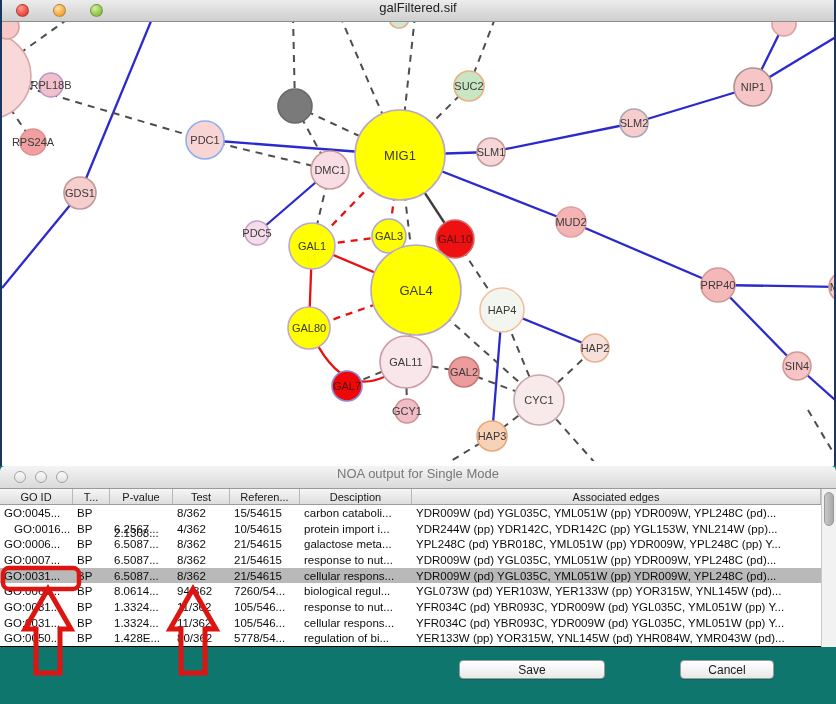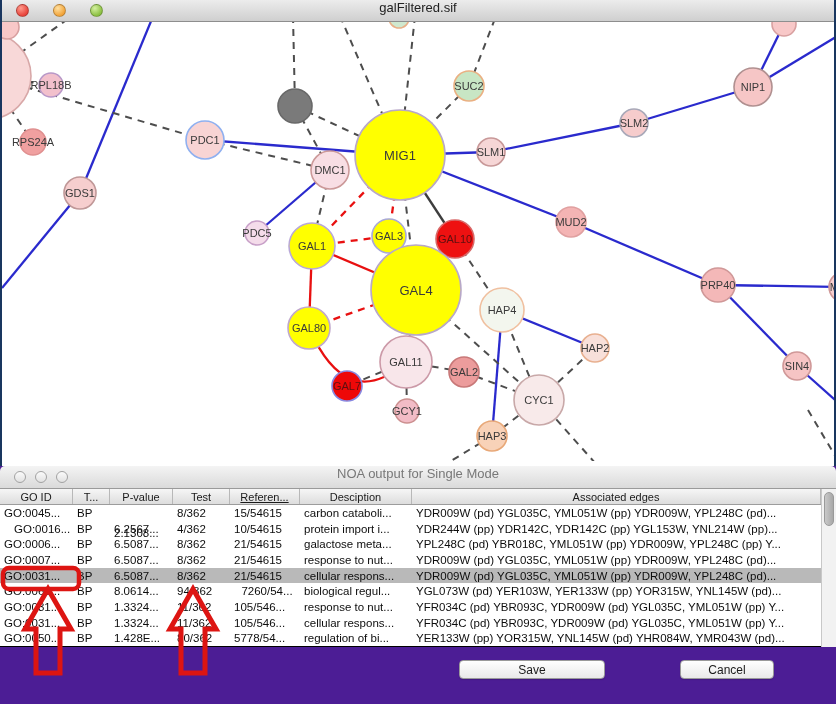--- a/index.html
+++ b/index.html
@@ -17,21 +17,21 @@
   .light { width:13px; height:13px; border-radius:50%; border:1px solid rgba(0,0,0,.25); }
   .light.red { background:radial-gradient(circle at 35% 30%, #ff9a8c, #e8453c 70%); }
   .light.yellow { background:radial-gradient(circle at 35% 30%, #ffe0a0, #f2a43a 70%); }
   .light.green { background:radial-gradient(circle at 35% 30%, #d4f0a0, #8cc043 70%); }
 
   #net-window { left:2px; top:0; width:832px; height:461px; }
   #net-pane { position:relative; width:100%; height:451px; background:#ffffff; overflow:hidden; }
   #network-svg { display:block; }
 
   
-  #noa-window { left:0; top:466px; width:836px; height:238px; background:#4c1d95; }
+  #noa-window { left:0; top:466px; width:836px; height:238px; background:#0f766e; }
   #noa-window .titlebar { height:23px; background:linear-gradient(#f4f4f4,#dadada); border-bottom:1px solid #9a9a9a; }
   #noa-window .title { color:#787878; }
   .light.hollow { background:linear-gradient(#fbfbfb,#e2e2e2); border:1px solid #a2a2a2; width:12px; height:12px; }
   .lights.inactive { gap:9px; }
 
   #table { position:relative; width:100%; }
   #thead { display:flex; height:16px; background:linear-gradient(#f6f6f6,#dddddd);
     border-bottom:1px solid #9c9c9c; }
   #thead .th { font-size:11px; color:#1a1a1a; text-align:center; line-height:16px;
     border-right:1px solid #b8b8b8; overflow:hidden; white-space:nowrap; }
@@ -261,21 +261,21 @@
     </div>
     <span class="title">NOA output for Single Mode</span>
   </div>
 
   <div id="table">
     <div id="thead">
         <div class="th" style="width: 73px;">GO ID</div>
         <div class="th" style="width: 37px;">T...</div>
         <div class="th" style="width: 63px;">P-value</div>
         <div class="th" style="width: 57px;">Test</div>
-        <div class="th" style="width: 70px; text-decoration: underline;">Referen...</div>
+        <div class="th" style="width: 70px;">Referen...</div>
         <div class="th" style="width: 112px;">Desciption</div>
         <div class="th" style="width: 409px;">Associated edges</div>
       </div>
     <div id="tbody">
         <div class="tr">
           <div class="td" style="width: 73px;">GO:0045...</div>
           <div class="td" style="width: 37px;">BP</div>
           <div class="td" style="width: 63px; margin-top: 40px;">2.1308...</div>
           <div class="td" style="width: 57px;">8/362</div>
           <div class="td" style="width: 70px;">15/54615</div>
@@ -316,21 +316,21 @@
           <div class="td" style="width: 57px;">8/362</div>
           <div class="td" style="width: 70px;">21/54615</div>
           <div class="td" style="width: 112px;">cellular respons...</div>
           <div class="td" style="width: 409px;">YDR009W (pd) YGL035C, YML051W (pp) YDR009W, YPL248C (pd)...</div>
         </div>
         <div class="tr">
           <div class="td" style="width: 73px;">GO:0065...</div>
           <div class="td" style="width: 37px;">BP</div>
           <div class="td" style="width: 63px;">8.0614...</div>
           <div class="td" style="width: 57px;">94/362</div>
-          <div class="td" style="width: 70px; text-align: center;">7260/54...</div>
+          <div class="td" style="width: 70px;">7260/54...</div>
           <div class="td" style="width: 112px;">biological regul...</div>
           <div class="td" style="width: 409px;">YGL073W (pd) YER103W, YER133W (pp) YOR315W, YNL145W (pd)...</div>
         </div>
         <div class="tr">
           <div class="td" style="width: 73px;">GO:0031...</div>
           <div class="td" style="width: 37px;">BP</div>
           <div class="td" style="width: 63px;">1.3324...</div>
           <div class="td" style="width: 57px;">11/362</div>
           <div class="td" style="width: 70px;">105/546...</div>
           <div class="td" style="width: 112px;">response to nut...</div>

